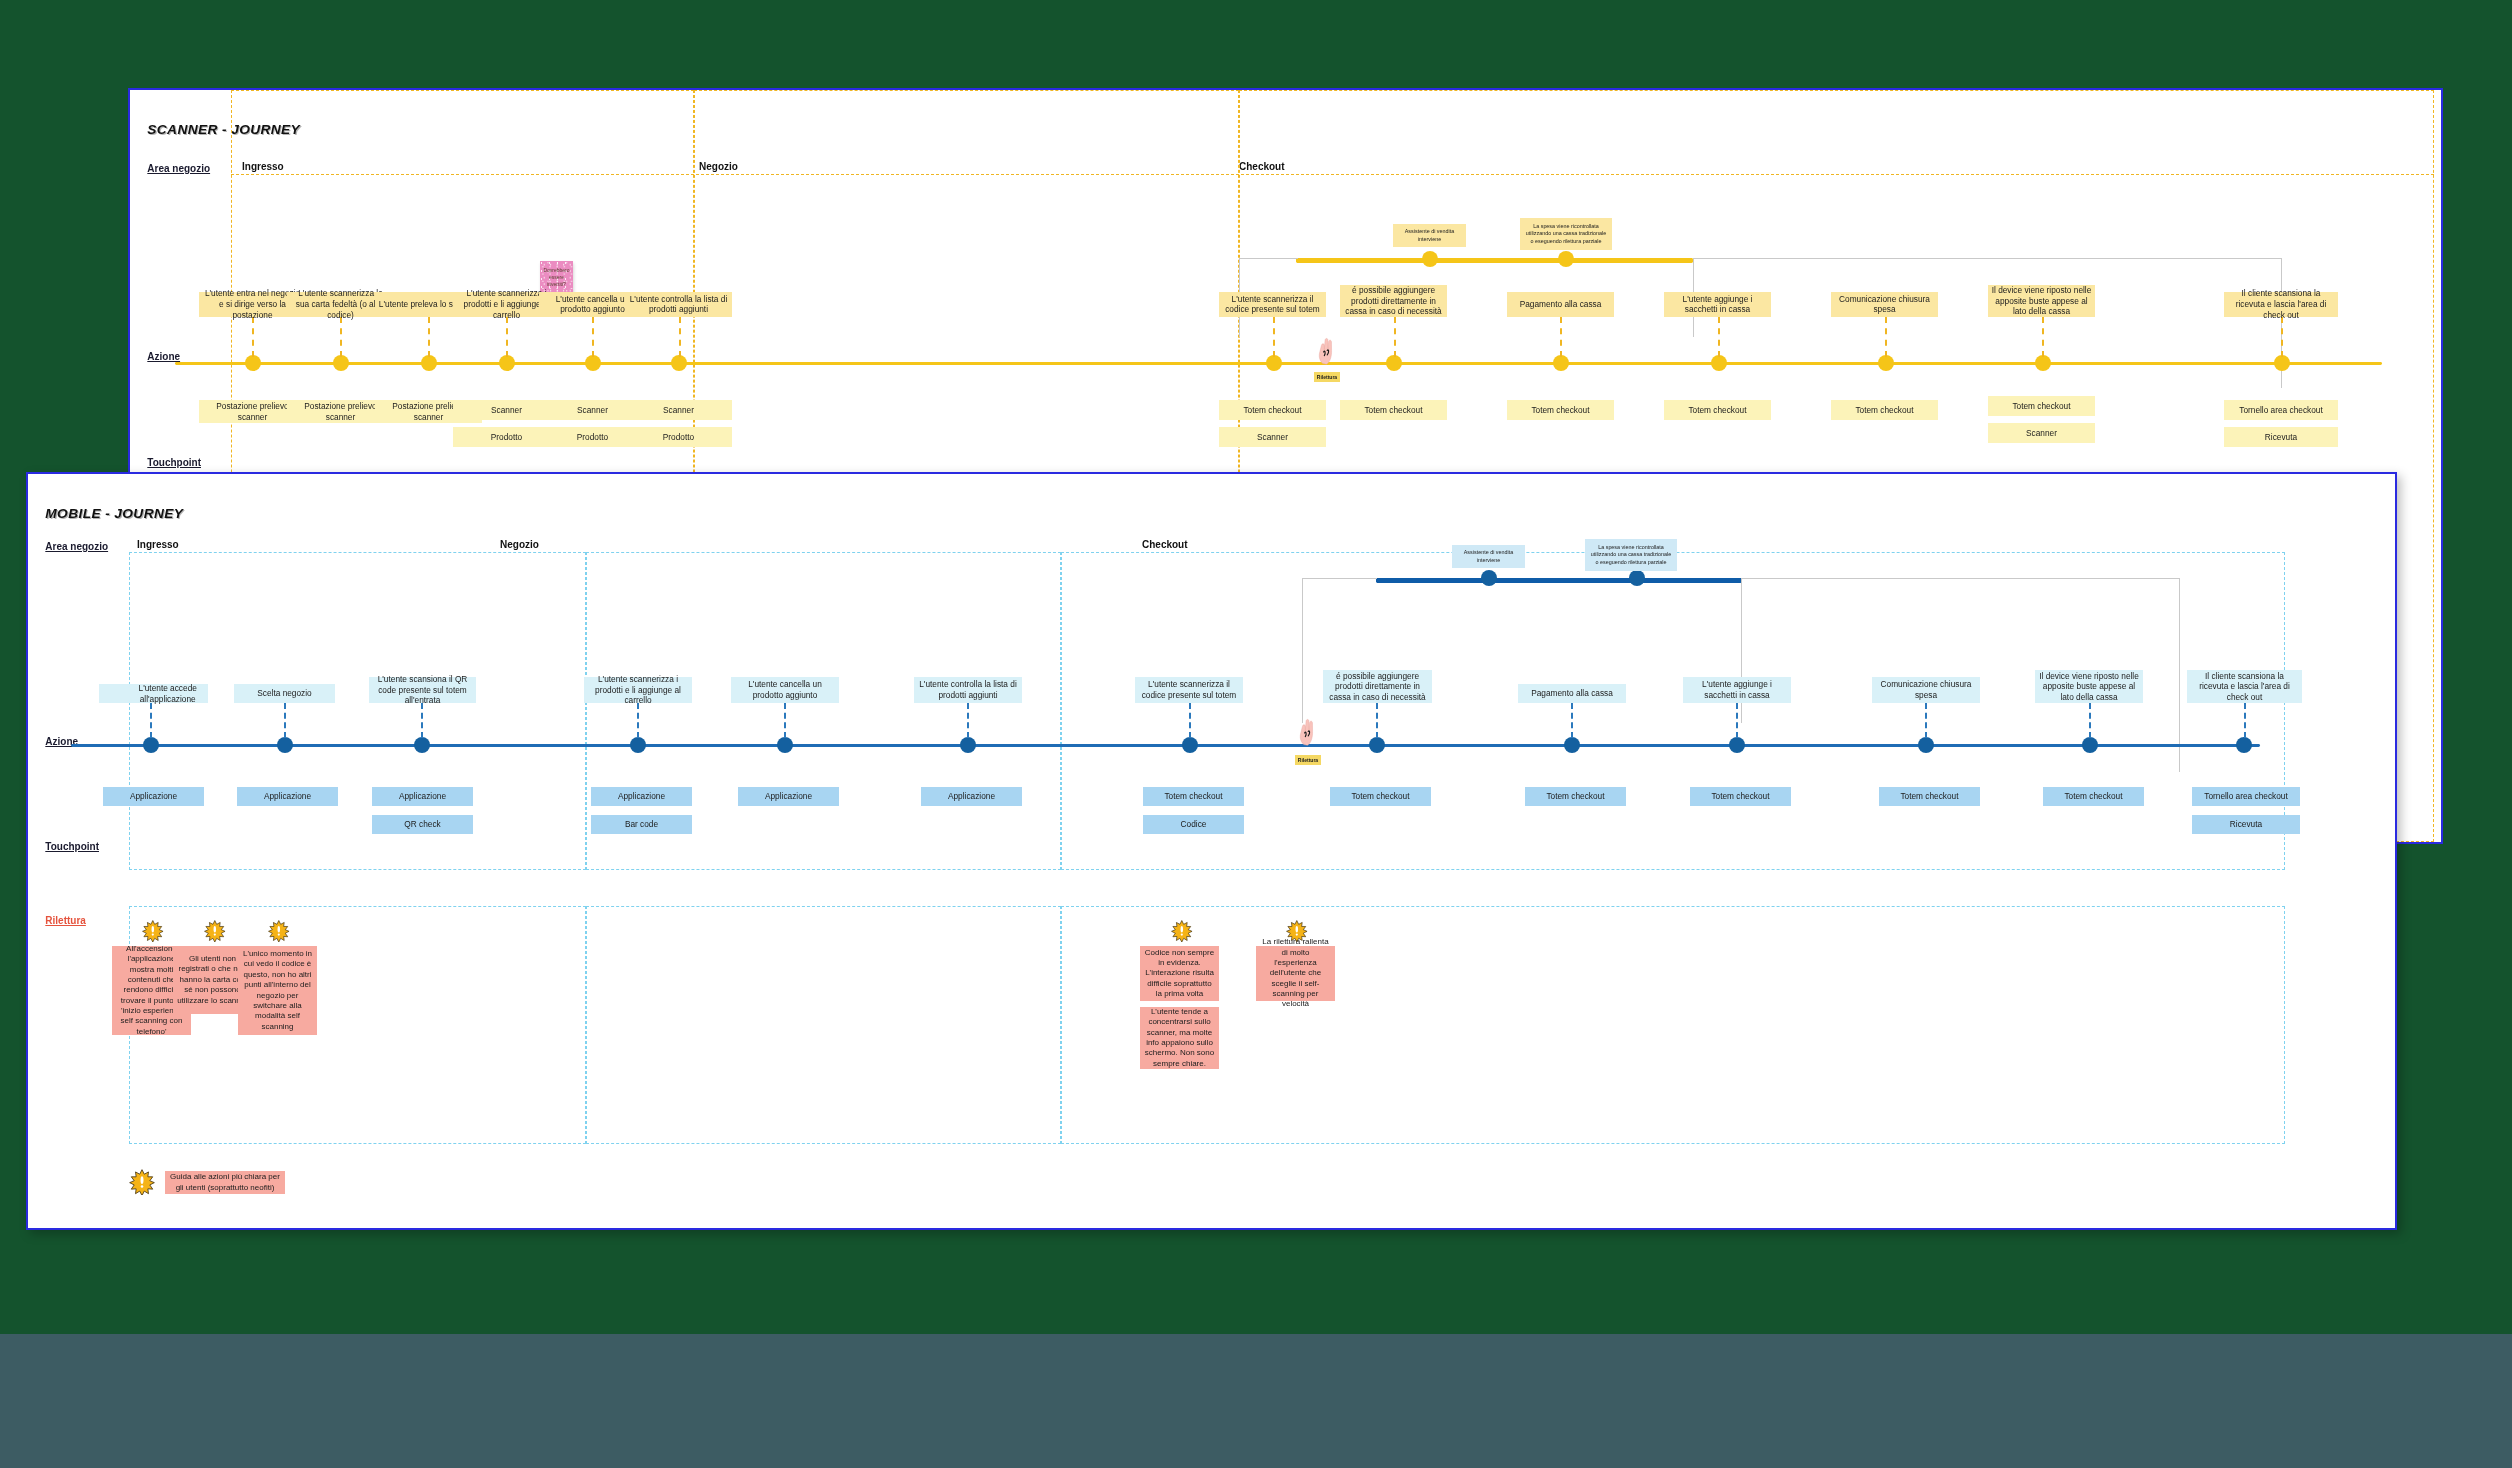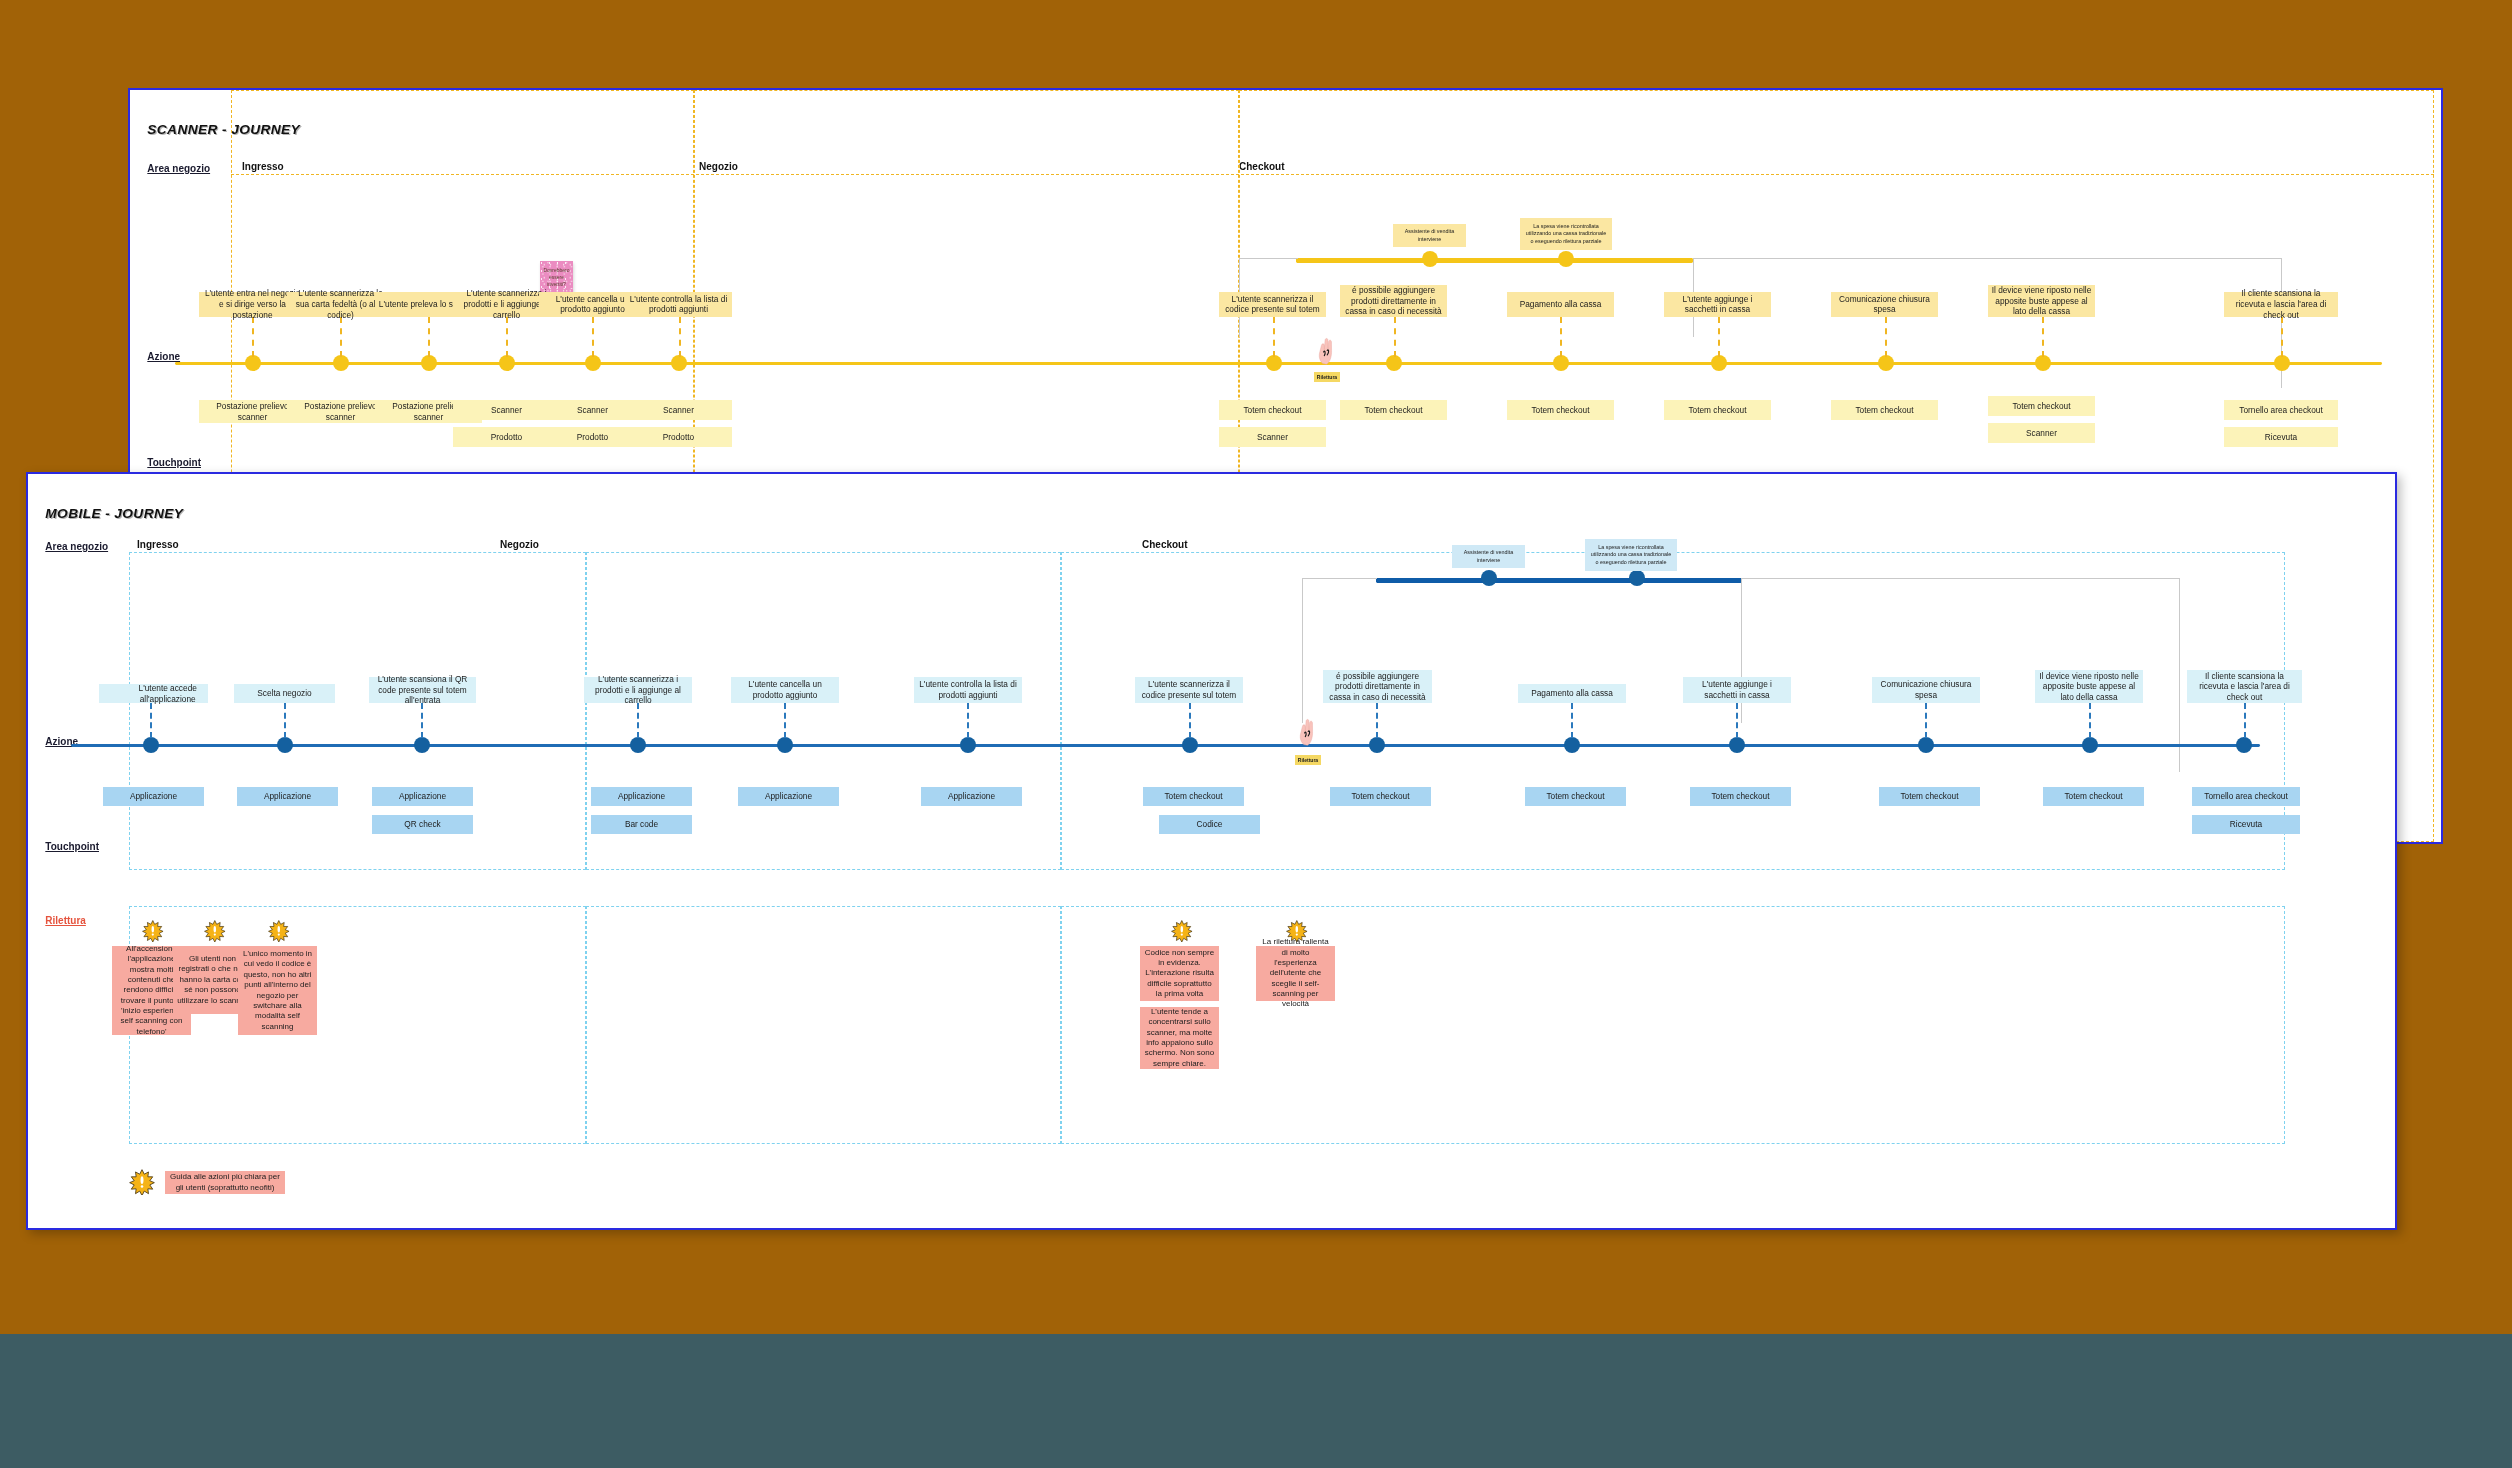--- a/index.html
+++ b/index.html
@@ -7,21 +7,21 @@
     width: 2512px;
     height: 1469px;
     background: #ffffff;
     font-family: "Liberation Sans", sans-serif;
     overflow: hidden;
   }
   #canvas {
     position: relative;
     width: 2512px;
     height: 1469px;
-    background: #a16207;
+    background: #14532d;
   }
   .footer-band {
     position: absolute;
     left: 0; top: 1334px;
     width: 2512px; height: 135px;
     background: #3d5c63;
   }
 
   
   .board {
@@ -358,21 +358,21 @@
 
     <div class="node blue" style="left:932px; top:263px;"></div>
     <div class="connector blue" style="left:939px; top:229px; height:35px;"></div>
     <div class="card action-b" style="left:886px; top:203px; width:108px; height:26px;">L'utente controlla la lista di prodotti aggiunti</div>
     <div class="card touch-b" style="left:893px; top:313px; width:101px; height:19px;">Applicazione</div>
 
     <div class="node blue" style="left:1154px; top:263px;"></div>
     <div class="connector blue" style="left:1161px; top:229px; height:35px;"></div>
     <div class="card action-b" style="left:1107px; top:203px; width:108px; height:26px;">L'utente scannerizza il codice presente sul totem</div>
     <div class="card touch-b" style="left:1115px; top:313px; width:101px; height:19px;">Totem checkout</div>
-    <div class="card touch-b" style="left:1115px; top:341px; width:101px; height:19px;margin-left:16px;">Codice</div>
+    <div class="card touch-b" style="left:1115px; top:341px; width:101px; height:19px;">Codice</div>
 
     <div class="node blue" style="left:1341px; top:263px;"></div>
     <div class="connector blue" style="left:1348px; top:229px; height:35px;"></div>
     <div class="card action-b" style="left:1295px; top:196px; width:109px; height:33px;">é possibile aggiungere prodotti direttamente in cassa in caso di necessità</div>
     <div class="card touch-b" style="left:1302px; top:313px; width:101px; height:19px;">Totem checkout</div>
 
     <div class="node blue" style="left:1536px; top:263px;"></div>
     <div class="connector blue" style="left:1543px; top:229px; height:35px;"></div>
     <div class="card action-b" style="left:1490px; top:210px; width:108px; height:19px;">Pagamento alla cassa</div>
     <div class="card touch-b" style="left:1497px; top:313px; width:101px; height:19px;">Totem checkout</div>

